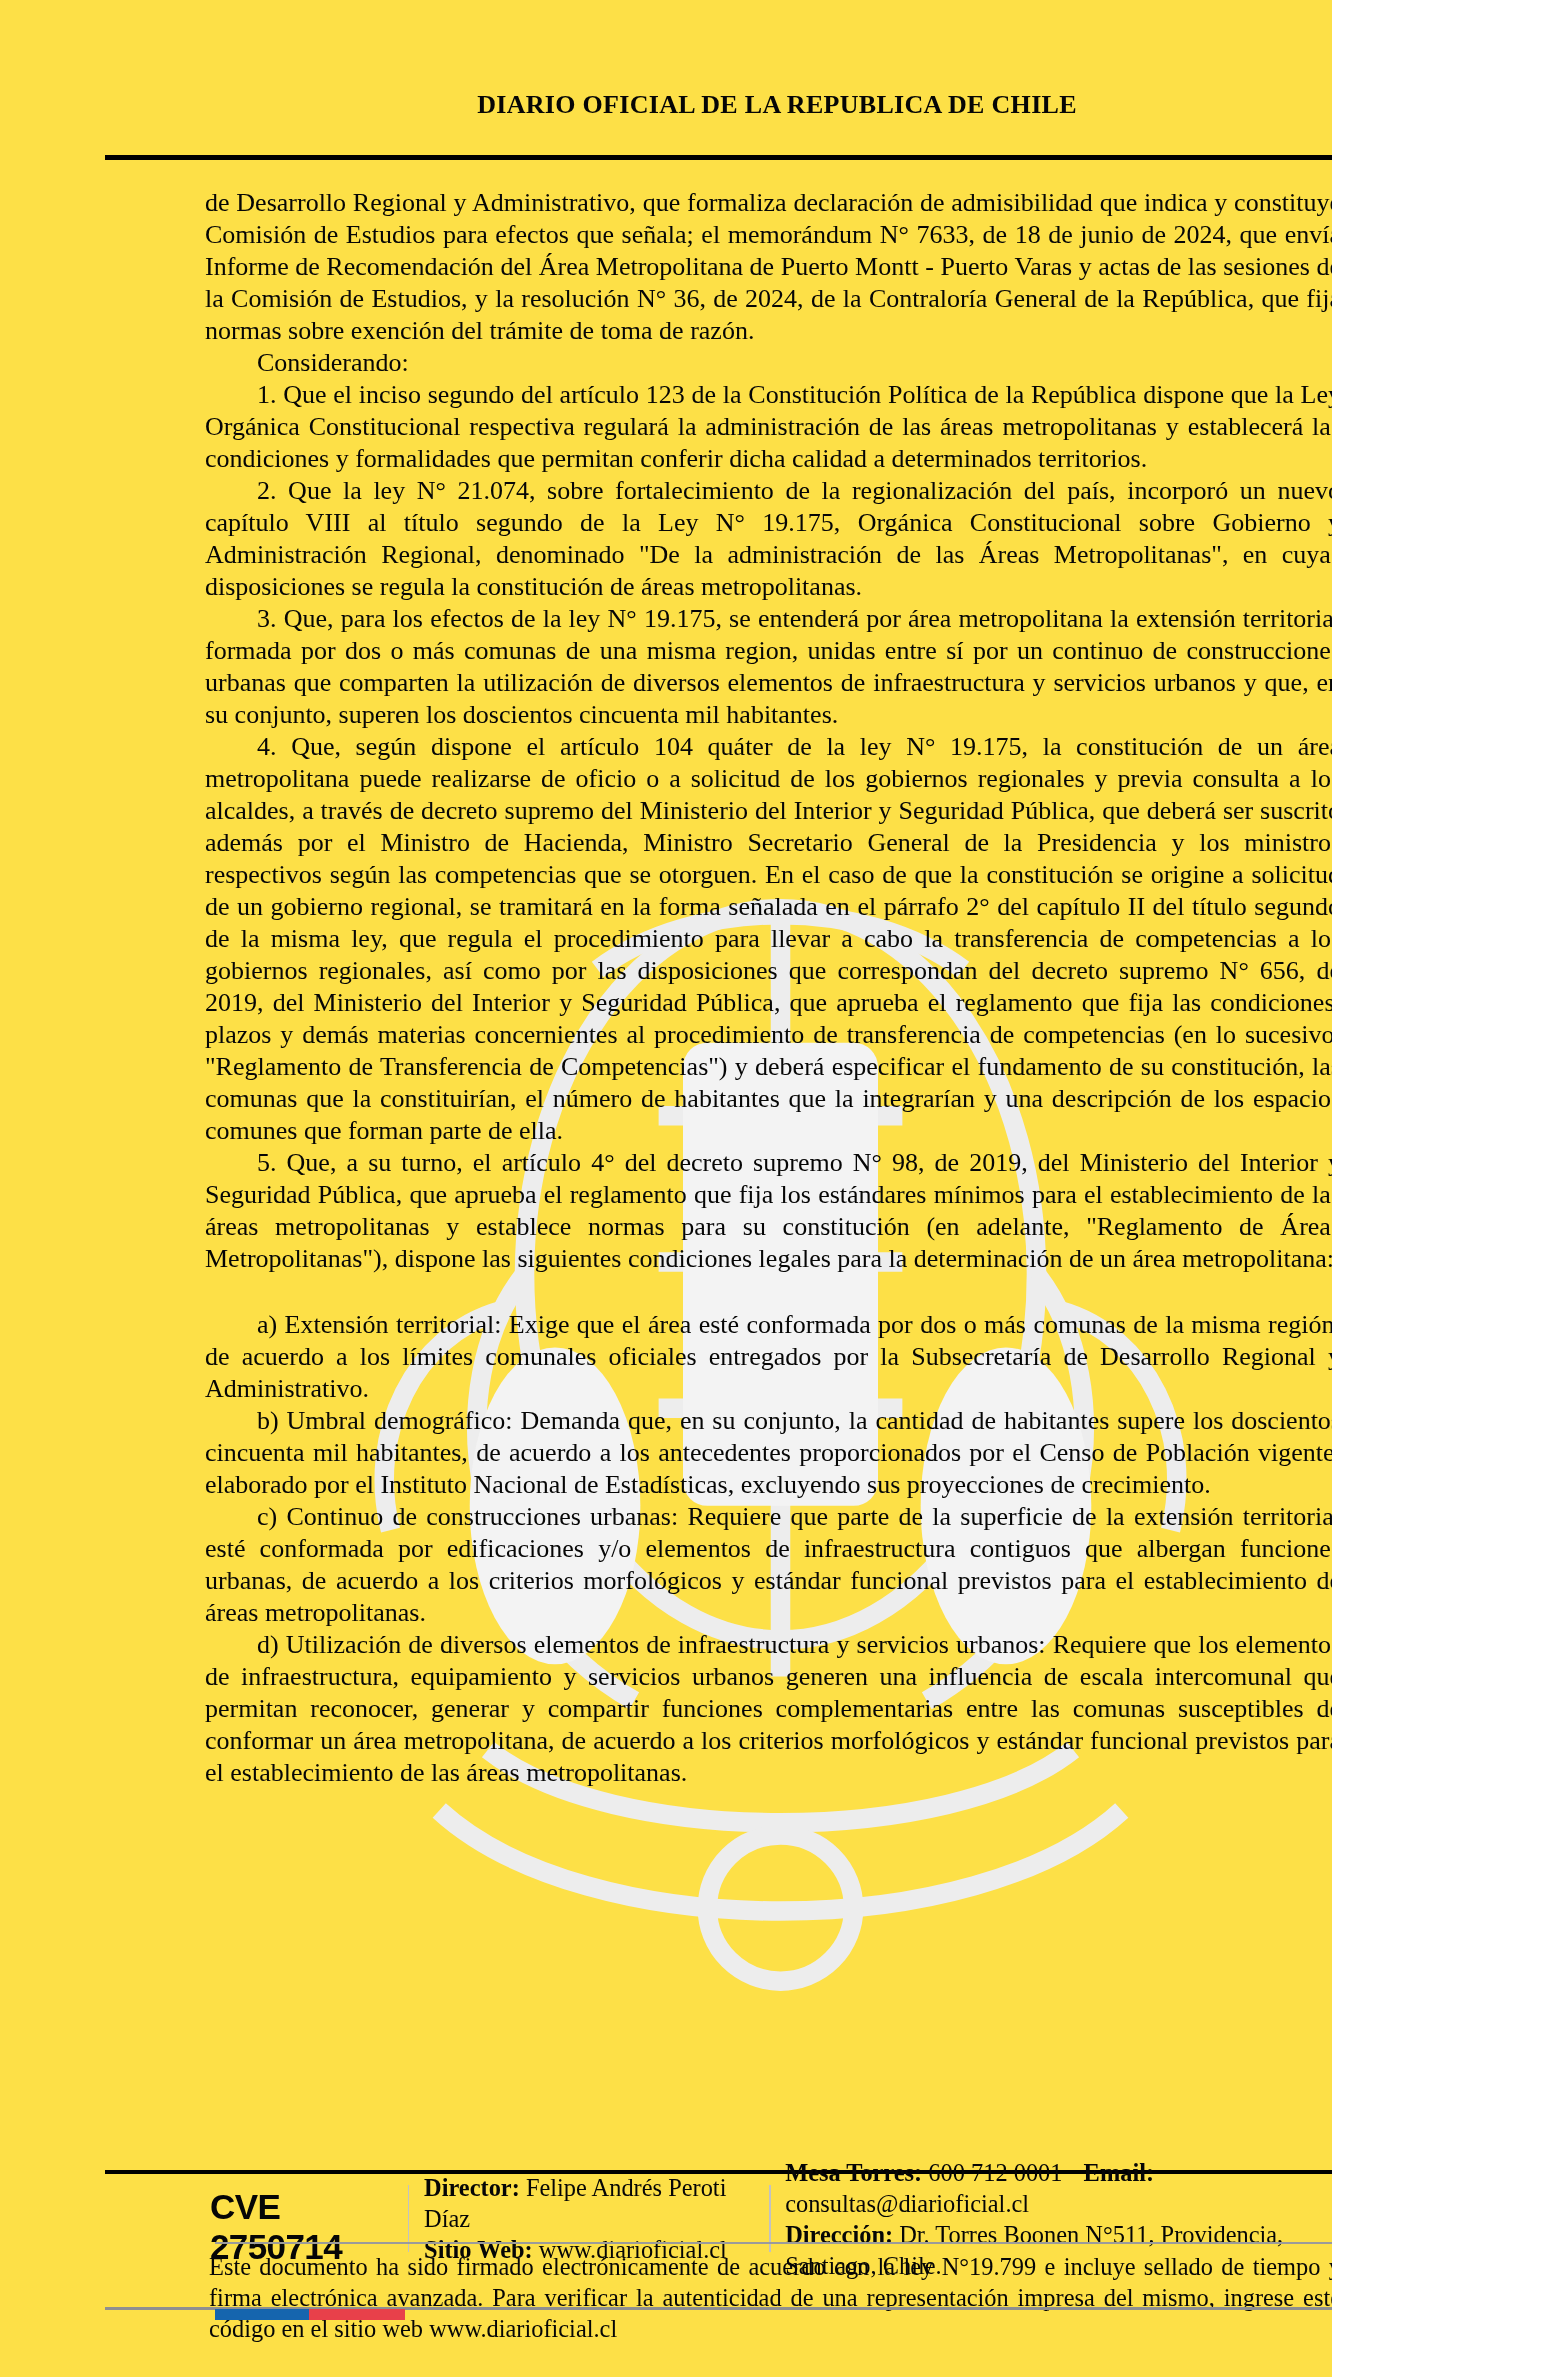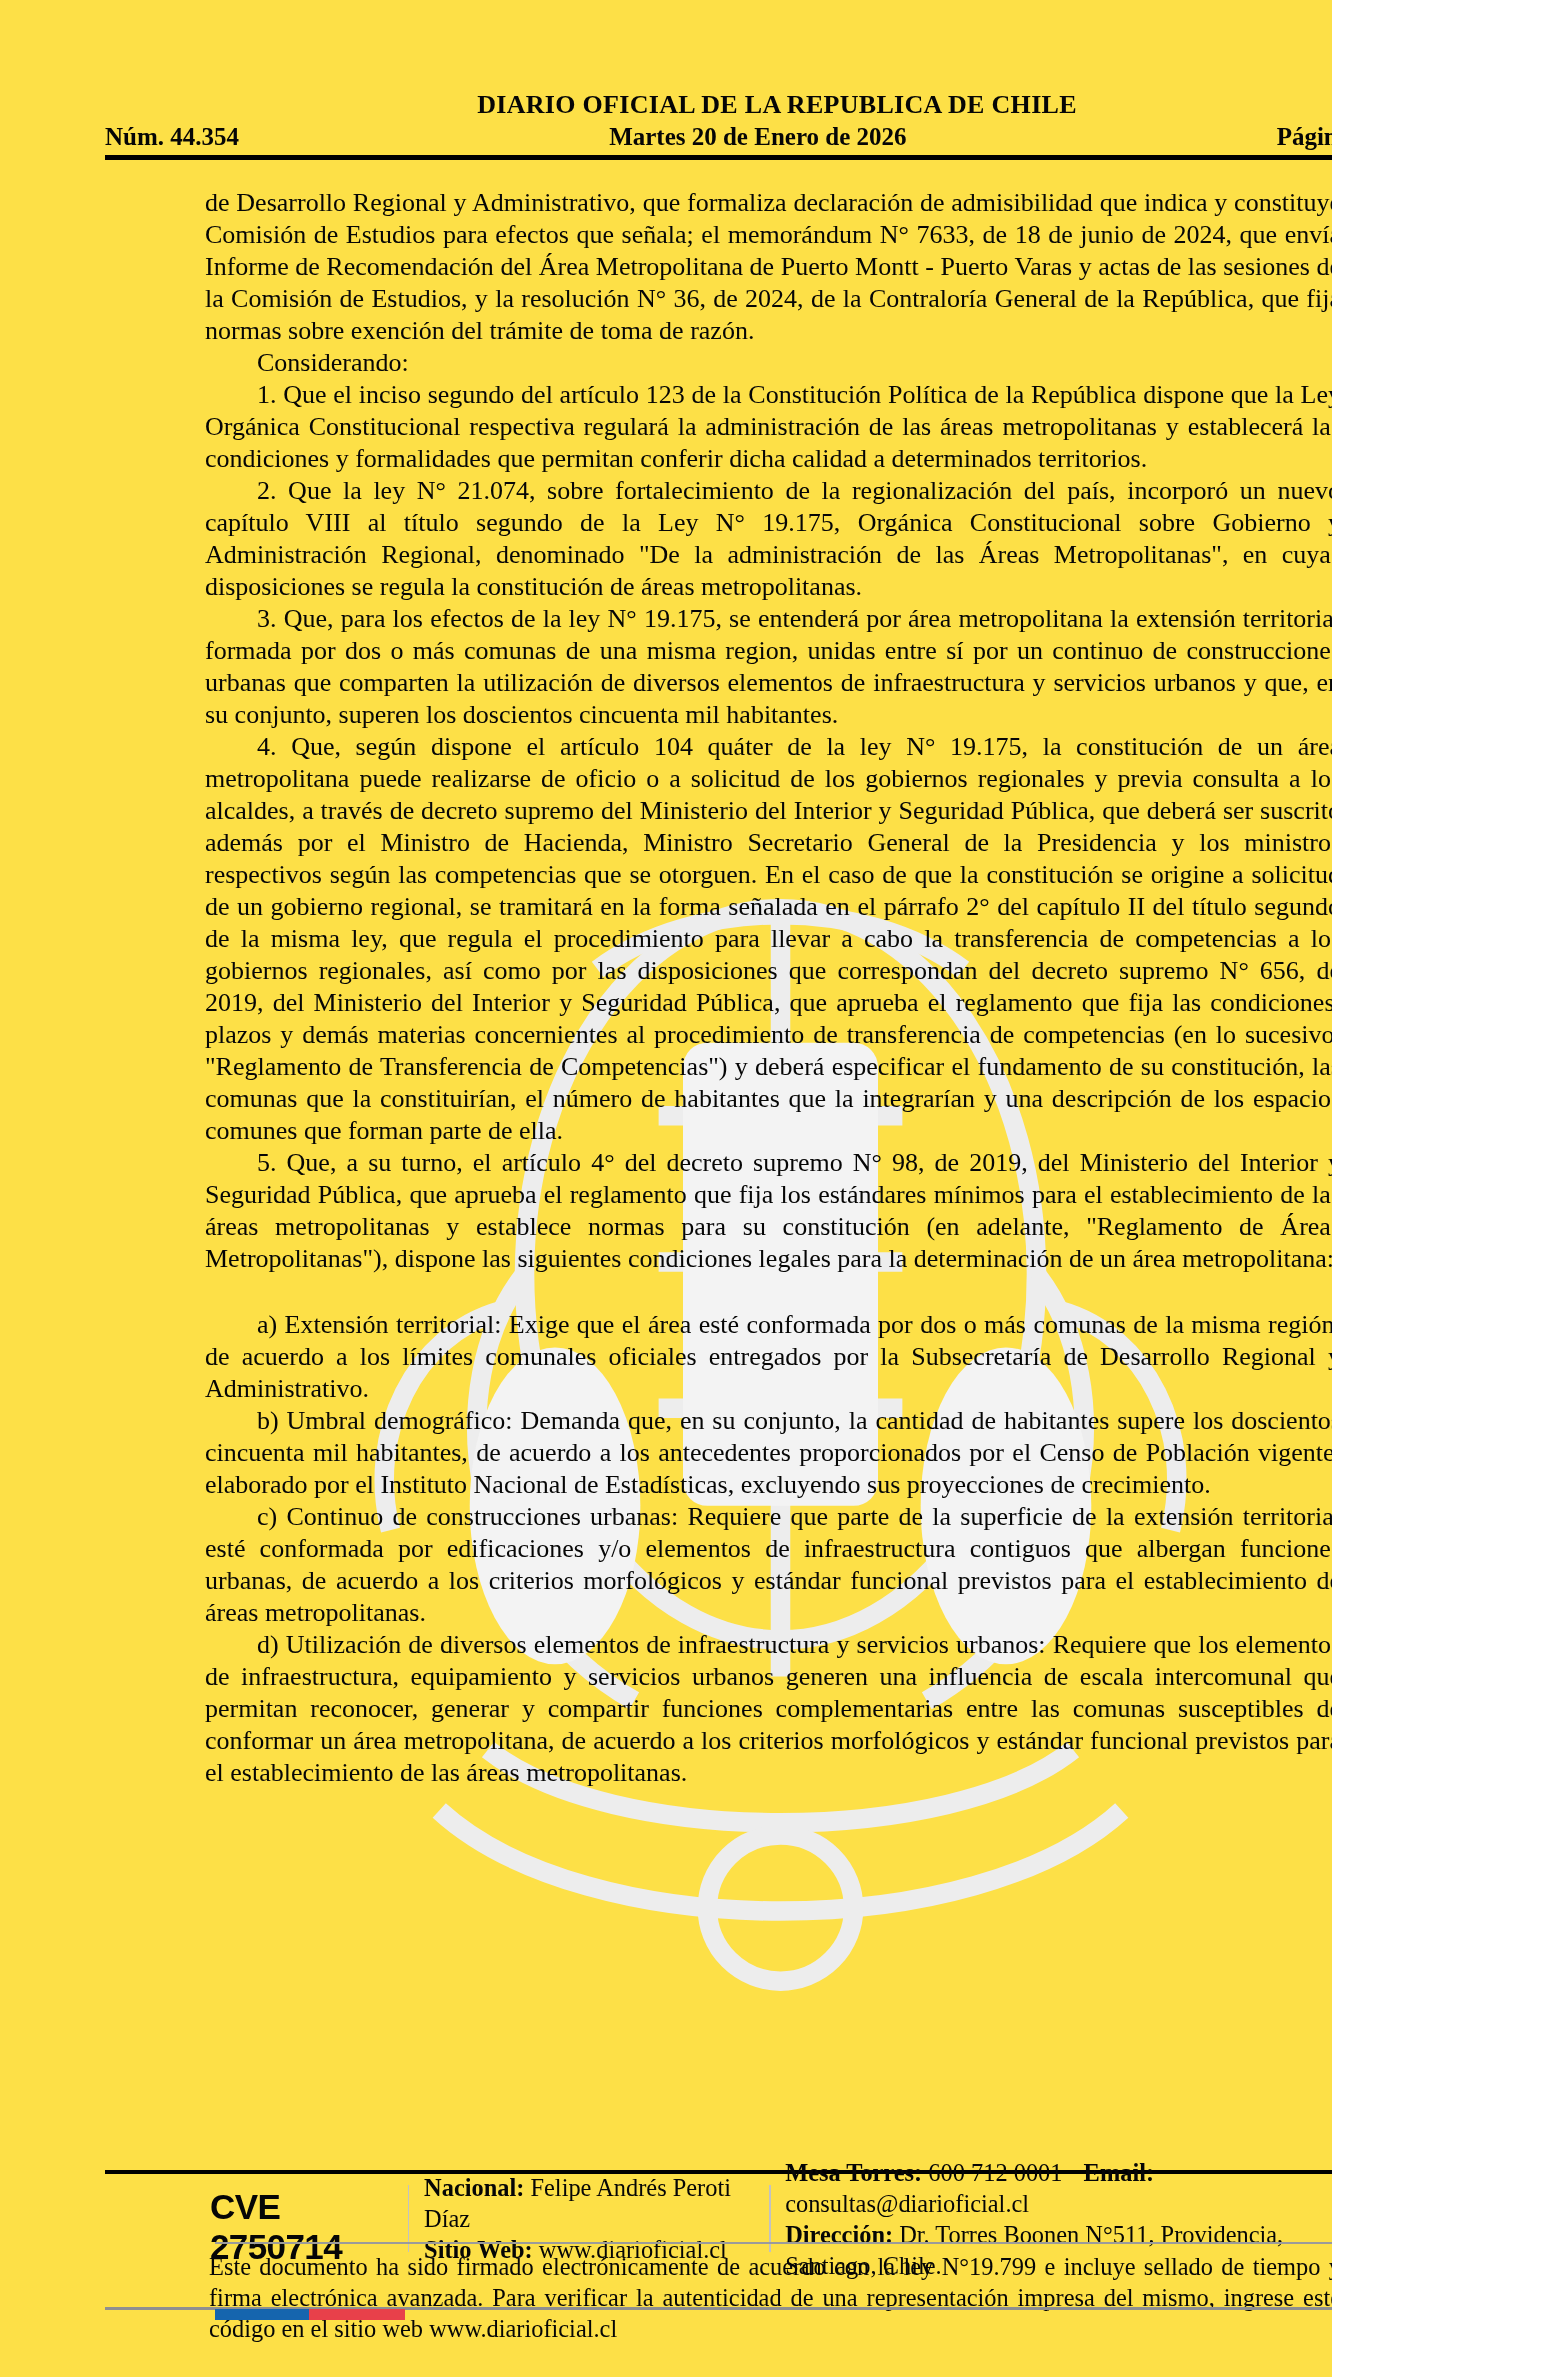--- a/index.html
+++ b/index.html
@@ -88,25 +88,20 @@
       </g>
       <g fill="#f3f3f3">
         <rect x="320" y="240" width="160" height="380" rx="20"></rect>
         <ellipse cx="215" cy="620" rx="70" ry="130"></ellipse>
         <ellipse cx="585" cy="620" rx="70" ry="130"></ellipse>
       </g>
     </svg>
   </div>
 
   <div class="h-title">DIARIO OFICIAL DE LA REPUBLICA DE CHILE</div>
-  <div class="h-row">
-    <span>Núm. 44.354</span>
-    <span>Martes 20 de Enero de 2026</span>
-    <span>Página 2 de 8</span>
-  </div>
   <div class="h-rule"></div>
 
   <div class="content">
     <p>de Desarrollo Regional y Administrativo, que formaliza declaración de admisibilidad que indica y constituye Comisión de Estudios para efectos que señala; el memorándum N° 7633, de 18 de junio de 2024, que envía Informe de Recomendación del Área Metropolitana de Puerto Montt - Puerto Varas y actas de las sesiones de la Comisión de Estudios, y la resolución N° 36, de 2024, de la Contraloría General de la República, que fija normas sobre exención del trámite de toma de razón.</p>
     <p class="indent considerando">Considerando:</p>
     <p class="indent">1. Que el inciso segundo del artículo 123 de la Constitución Política de la República dispone que la Ley Orgánica Constitucional respectiva regulará la administración de las áreas metropolitanas y establecerá las condiciones y formalidades que permitan conferir dicha calidad a determinados territorios.</p>
     <p class="indent">2. Que la ley N° 21.074, sobre fortalecimiento de la regionalización del país, incorporó un nuevo capítulo VIII al título segundo de la Ley N° 19.175, Orgánica Constitucional sobre Gobierno y Administración Regional, denominado "De la administración de las Áreas Metropolitanas", en cuyas disposiciones se regula la constitución de áreas metropolitanas.</p>
     <p class="indent">3. Que, para los efectos de la ley N° 19.175, se entenderá por área metropolitana la extensión territorial formada por dos o más comunas de una misma region, unidas entre sí por un continuo de construcciones urbanas que comparten la utilización de diversos elementos de infraestructura y servicios urbanos y que, en su conjunto, superen los doscientos cincuenta mil habitantes.</p>
     <p class="indent">4. Que, según dispone el artículo 104 quáter de la ley N° 19.175, la constitución de un área metropolitana puede realizarse de oficio o a solicitud de los gobiernos regionales y previa consulta a los alcaldes, a través de decreto supremo del Ministerio del Interior y Seguridad Pública, que deberá ser suscrito además por el Ministro de Hacienda, Ministro Secretario General de la Presidencia y los ministros respectivos según las competencias que se otorguen. En el caso de que la constitución se origine a solicitud de un gobierno regional, se tramitará en la forma señalada en el párrafo 2° del capítulo II del título segundo de la misma ley, que regula el procedimiento para llevar a cabo la transferencia de competencias a los gobiernos regionales, así como por las disposiciones que correspondan del decreto supremo N° 656, de 2019, del Ministerio del Interior y Seguridad Pública, que aprueba el reglamento que fija las condiciones, plazos y demás materias concernientes al procedimiento de transferencia de competencias (en lo sucesivo, "Reglamento de Transferencia de Competencias") y deberá especificar el fundamento de su constitución, las comunas que la constituirían, el número de habitantes que la integrarían y una descripción de los espacios comunes que forman parte de ella.</p>
     <p class="indent">5. Que, a su turno, el artículo 4° del decreto supremo N° 98, de 2019, del Ministerio del Interior y Seguridad Pública, que aprueba el reglamento que fija los estándares mínimos para el establecimiento de las áreas metropolitanas y establece normas para su constitución (en adelante, "Reglamento de Áreas Metropolitanas"), dispone las siguientes condiciones legales para la determinación de un área metropolitana:</p>
@@ -116,21 +111,21 @@
     <p class="indent">d) Utilización de diversos elementos de infraestructura y servicios urbanos: Requiere que los elementos de infraestructura, equipamiento y servicios urbanos generen una influencia de escala intercomunal que permitan reconocer, generar y compartir funciones complementarias entre las comunas susceptibles de conformar un área metropolitana, de acuerdo a los criterios morfológicos y estándar funcional previstos para el establecimiento de las áreas metropolitanas.</p>
   </div>
 
   <div class="f-rule-top"></div>
 
   <div class="cve-row">
     <div class="cve">CVE 2750714</div>
     <div class="vdiv"></div>
     <div class="f-col col2">
       <div>
-        <span class="b">Nacional:</span>
+        <span class="b">Director:</span>
         <span>Felipe Andrés Peroti Díaz</span>
       </div>
       <div>
         <span class="b">Sitio Web:</span>
         <span>www.diarioficial.cl</span>
       </div>
     </div>
     <div class="vdiv"></div>
     <div class="f-col col3">
       <div>

